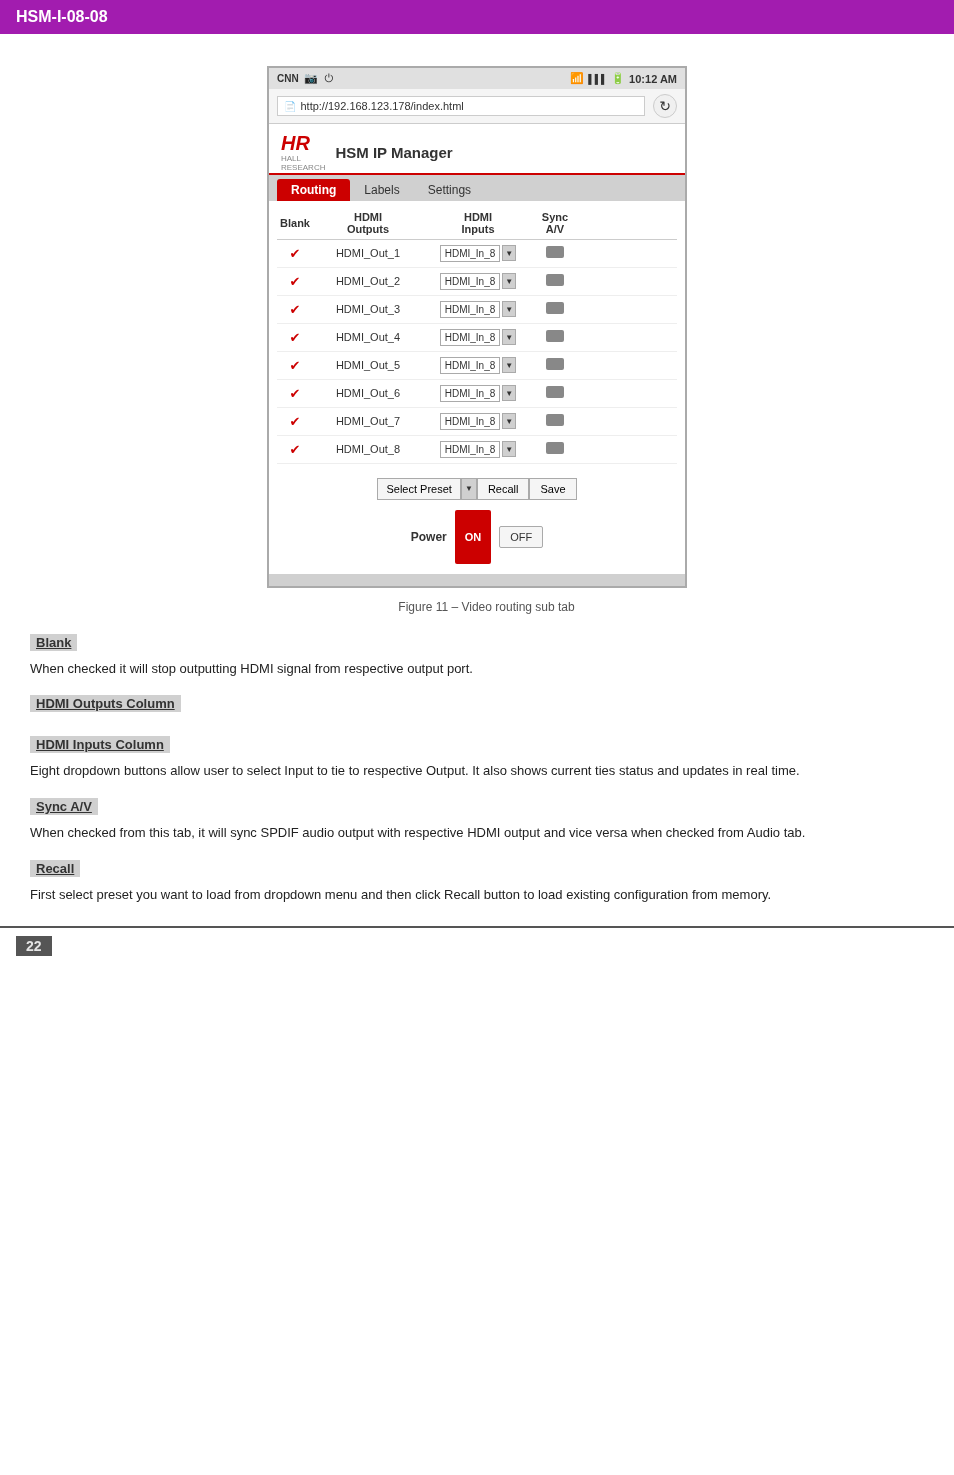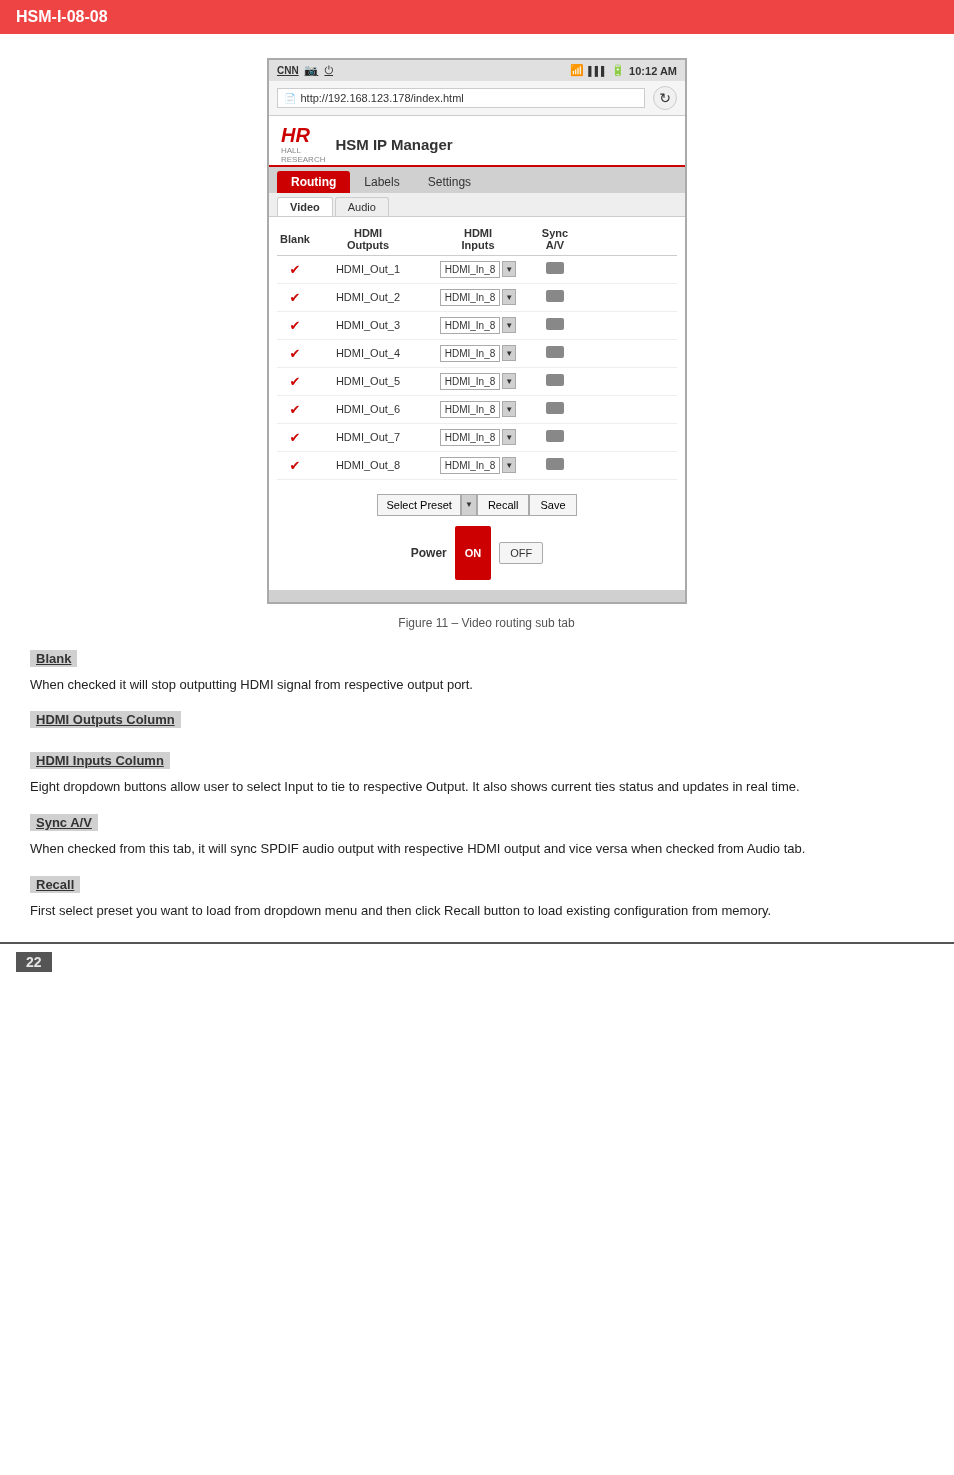--- a/index.html
+++ b/index.html
@@ -6,47 +6,47 @@
     body {
       font-family: Arial, sans-serif;
       font-size: 14px;
       background: #fff;
       width: 954px;
       color: #333;
     }
 
     
     .page-header {
-      background: #ef4444;
+      background: #a21caf;
       color: #fff;
       padding: 8px 16px;
       font-size: 16px;
       font-weight: bold;
-      margin-bottom: 24px;
+      margin-bottom: 32px;
     }
 
     
     .device-container {
       width: 420px;
       margin: 0 auto 12px auto;
       border: 2px solid #aaa;
       background: #fff;
       font-size: 12px;
     }
 
     
     .status-bar {
       background: #e0e0e0;
       display: flex;
       justify-content: space-between;
       align-items: center;
       padding: 4px 8px;
       font-size: 11px;
     }
-    .status-left { display: flex; align-items: center; gap: 6px; text-decoration: underline; }
+    .status-left { display: flex; align-items: center; gap: 6px; }
     .status-right { display: flex; align-items: center; gap: 4px; font-weight: bold; }
 
     
     .url-bar {
       background: #f5f5f5;
       display: flex;
       align-items: center;
       padding: 5px 8px;
       gap: 8px;
       border-bottom: 1px solid #ccc;
@@ -372,24 +372,20 @@
       <span style="font-size:15px;font-weight:bold;color:#333;margin-left:4px;">HSM IP Manager</span>
     </div>
   </div>
 
   <div class="main-tabs">
     <div class="main-tab active">Routing</div>
     <div class="main-tab">Labels</div>
     <div class="main-tab">Settings</div>
   </div>
 
-  <div class="sub-tabs">
-    <div class="sub-tab active">Video</div>
-    <div class="sub-tab">Audio</div>
-  </div>
 
   <div class="routing-table">
 
     <div class="routing-header-row">
       <div>Blank</div>
       <div>HDMI<br>Outputs</div>
       <div>HDMI<br>Inputs</div>
       <div>Sync<br>A/V</div>
     </div>
 

